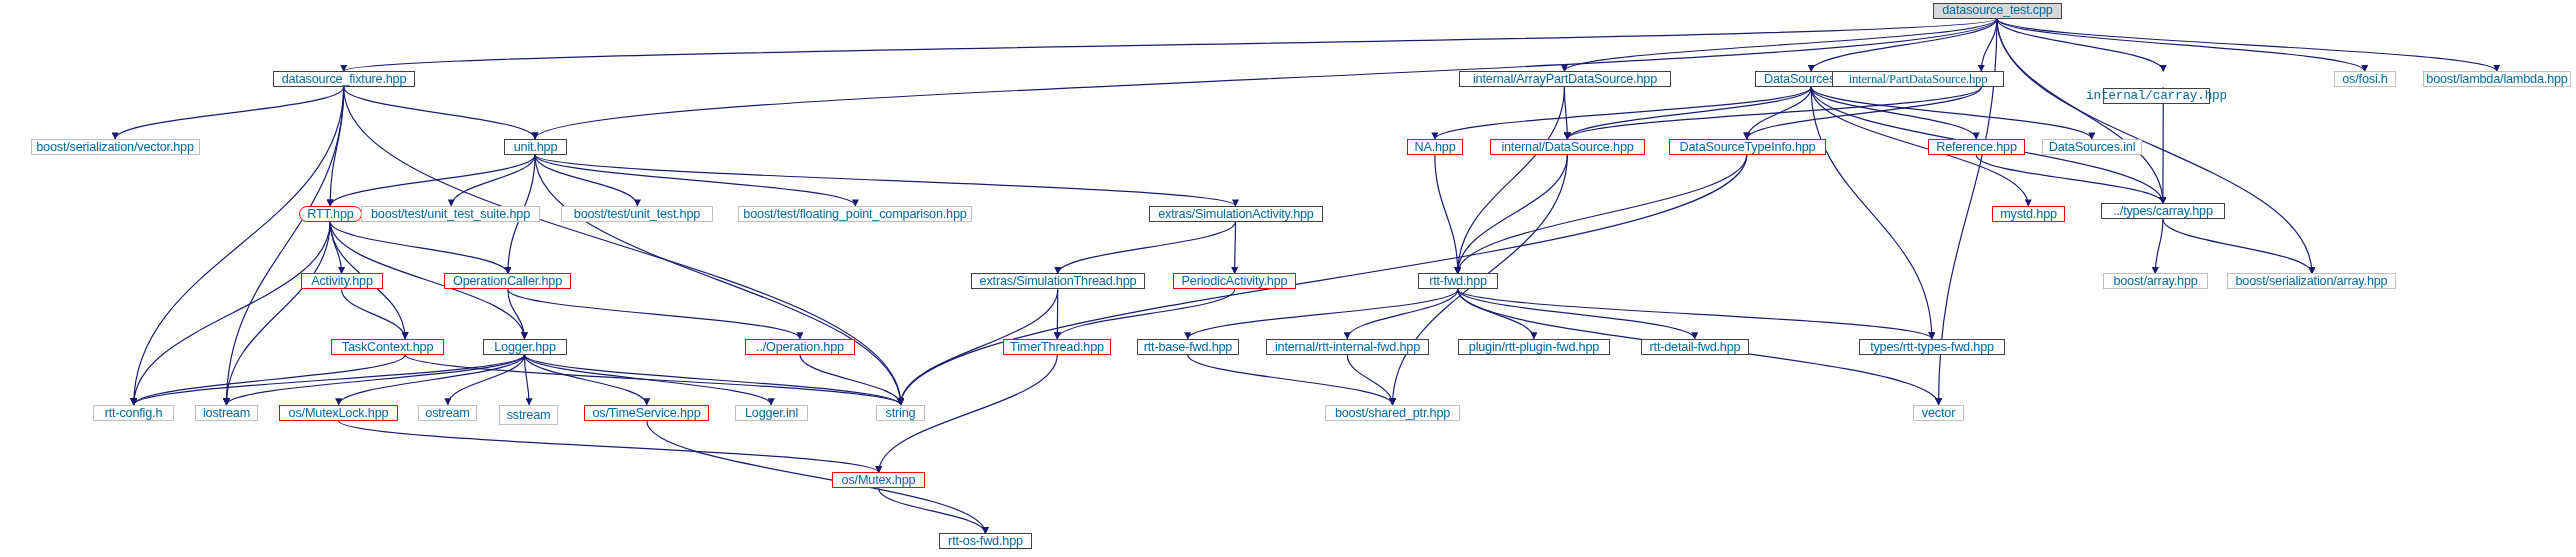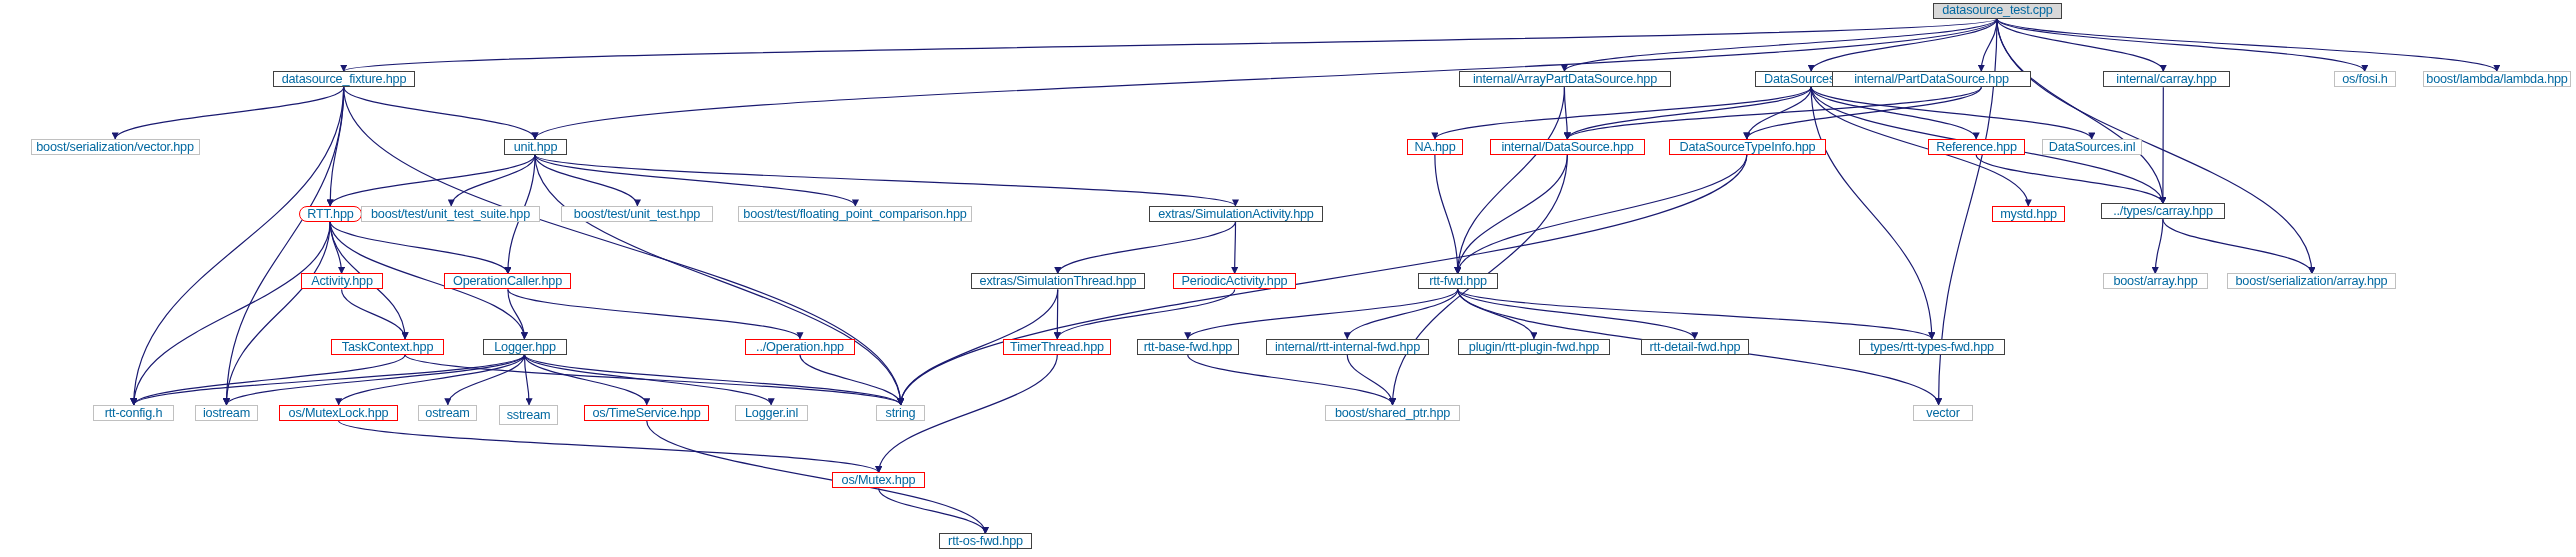--- a/index.html
+++ b/index.html
@@ -139,24 +139,24 @@
       </div>
       <div class="node black" style="left: 273px; top: 71px; width: 142px; height: 16px;">
         <span>datasource_fixture.hpp</span>
       </div>
       <div class="node black" style="left: 1459px; top: 71px; width: 212px; height: 16px;">
         <span>internal/ArrayPartDataSource.hpp</span>
       </div>
       <div class="node black" style="left: 1755px; top: 71px; width: 113px; height: 16px;">
         <span>DataSources.hpp</span>
       </div>
-      <div class="node black" style="left: 1832px; top: 71px; width: 199px; height: 16px;">
+      <div class="node black" style="left: 1832px; top: 71px; width: 172px; height: 16px; font-family: Liberation Serif, serif;">
         <span>internal/PartDataSource.hpp</span>
       </div>
-      <div class="node black" style="left: 2103px; top: 71px; width: 127px; height: 16px;">
+      <div class="node black" style="left: 2103px; top: 88px; width: 107px; height: 16px; font-family: Liberation Mono, monospace;">
         <span>internal/carray.hpp</span>
       </div>
       <div class="node gray" style="left: 2334px; top: 71px; width: 62px; height: 16px;">
         <span>os/fosi.h</span>
       </div>
       <div class="node gray" style="left: 2423px; top: 71px; width: 148px; height: 16px;">
         <span>boost/lambda/lambda.hpp</span>
       </div>
       <div class="node gray" style="left: 30.5px; top: 139px; width: 169px; height: 16px;">
         <span>boost/serialization/vector.hpp</span>
@@ -268,21 +268,21 @@
       </div>
       <div class="node gray" style="left: 735px; top: 405px; width: 73px; height: 16px;">
         <span>Logger.inl</span>
       </div>
       <div class="node gray" style="left: 876px; top: 405px; width: 49px; height: 16px;">
         <span>string</span>
       </div>
       <div class="node gray" style="left: 1325px; top: 405px; width: 135px; height: 16px;">
         <span>boost/shared_ptr.hpp</span>
       </div>
-      <div class="node gray" style="left: 1913px; top: 405px; width: 60px; height: 16px;">
+      <div class="node gray" style="left: 1913px; top: 405px; width: 51px; height: 16px;">
         <span>vector</span>
       </div>
       <div class="node red" style="left: 832px; top: 472px; width: 93px; height: 16px;">
         <span>os/Mutex.hpp</span>
       </div>
       <div class="node black" style="left: 939px; top: 533px; width: 93px; height: 16px;">
         <span>rtt-os-fwd.hpp</span>
       </div>
     </div>
 </div>

